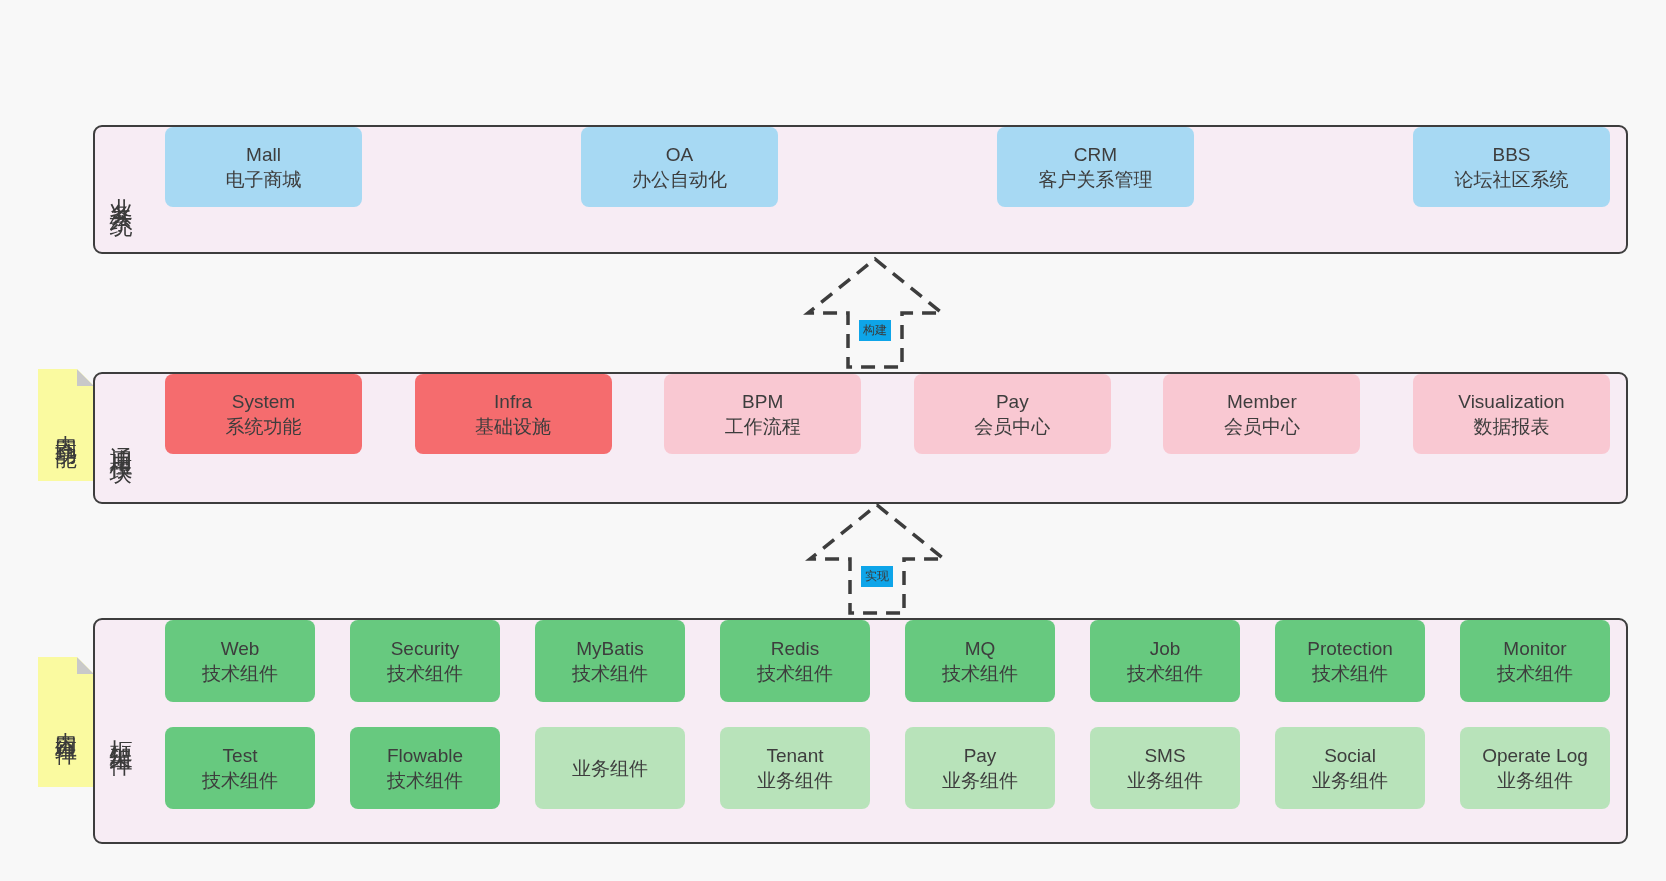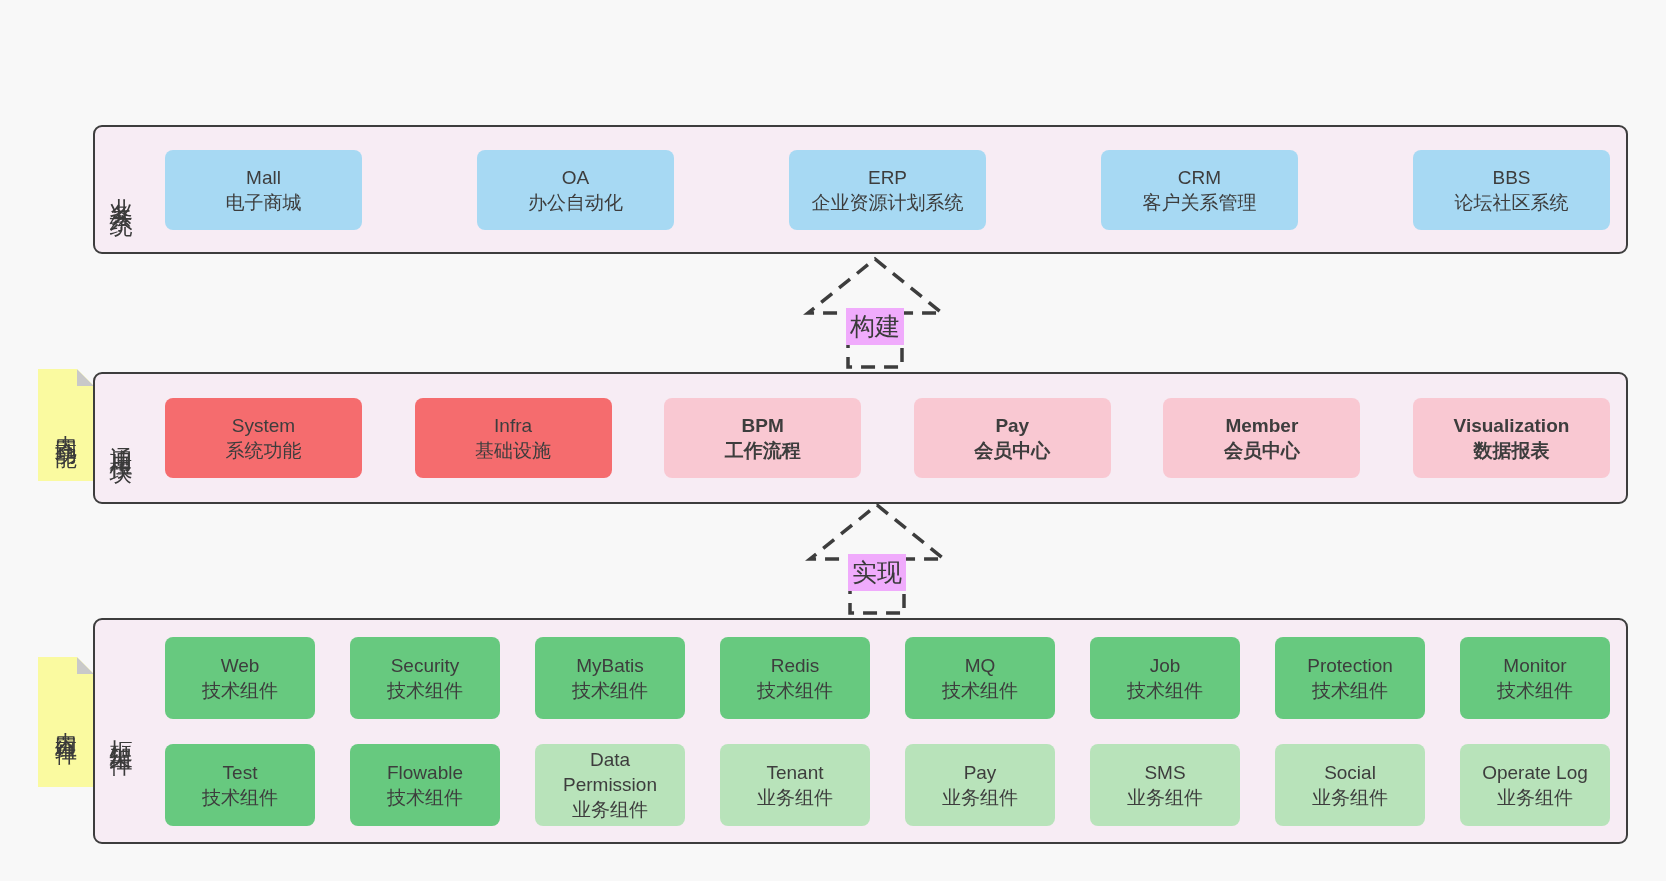--- a/index.html
+++ b/index.html
@@ -40,21 +40,20 @@
     writing-mode: vertical-lr;
     text-orientation: upright;
     letter-spacing: 5px;
     font-size: 23px;
     color: #3a3a3a;
   }
   .layer-content {
     flex: 1;
     display: flex;
     flex-direction: column;
-    justify-content: center;
     gap: 25px;
     padding: 0 16px 0 16px;
   }
   .row {
     display: flex;
     justify-content: space-between;
   }
 
   
   .box {
@@ -69,42 +68,42 @@
     line-height: 25px;
     padding: 0 10px;
     box-sizing: border-box;
     color: var(--text, #3d3d3d);
   }
   .layer-top .box, .layer-mid .box { width: 197px; }
   .layer-bottom .box { width: 150px; height: 82px; }
 
   .c-blue        { background: var(--blue); }
   .c-red         { background: var(--red); }
-  .c-pink        { background: var(--pink); font-weight: bold; }
+  .c-pink        { background: var(--pink); }
   .c-green       { background: var(--green); }
   .c-green_light { background: var(--green_light); }
 
   
   .arrow {
     position: absolute;
     width: 170px;
     height: 114px;
     z-index: 2;
   }
   .arrow-1 { left: 790px; top: 256px; }
   .arrow-2 { left: 792px; top: 502px; }
   .arrow svg { position: absolute; left: 0; top: 0; }
   .arrow-label {
     position: absolute;
     left: 50%;
-    top: 52px;
+    top: 64px;
     transform: translateX(-50%);
-    background: #f0abfc;
+    background: #0ea5e9;
     padding: 2px 4px;
-    font-size: 25px;
+    font-size: 12px;
     white-space: nowrap;
     color: #3a3a3a;
   }
 
   
   .note {
     position: absolute;
     left: 38px;
     width: 56px;
     background: var(--note_yellow, #fafaa0);
@@ -153,24 +152,20 @@
         <div class="box c-blue">
           <span>Mall</span>
           <span>电子商城</span>
         </div>
 
         <div class="box c-blue">
           <span>OA</span>
           <span>办公自动化</span>
         </div>
 
-        <div class="box c-blue">
-          <span>ERP</span>
-          <span>企业资源计划系统</span>
-        </div>
 
         <div class="box c-blue">
           <span>CRM</span>
           <span>客户关系管理</span>
         </div>
 
 
         <div class="box c-blue">
           <span>BBS</span>
           <span>论坛社区系统</span>
@@ -282,21 +277,20 @@
           <span>Test</span>
           <span>技术组件</span>
         </div>
 
         <div class="box c-green">
           <span>Flowable</span>
           <span>技术组件</span>
         </div>
 
         <div class="box c-green_light">
-          <span>Data Permission</span>
           <span>业务组件</span>
         </div>
 
         <div class="box c-green_light">
           <span>Tenant</span>
           <span>业务组件</span>
         </div>
 
         <div class="box c-green_light">
           <span>Pay</span>

